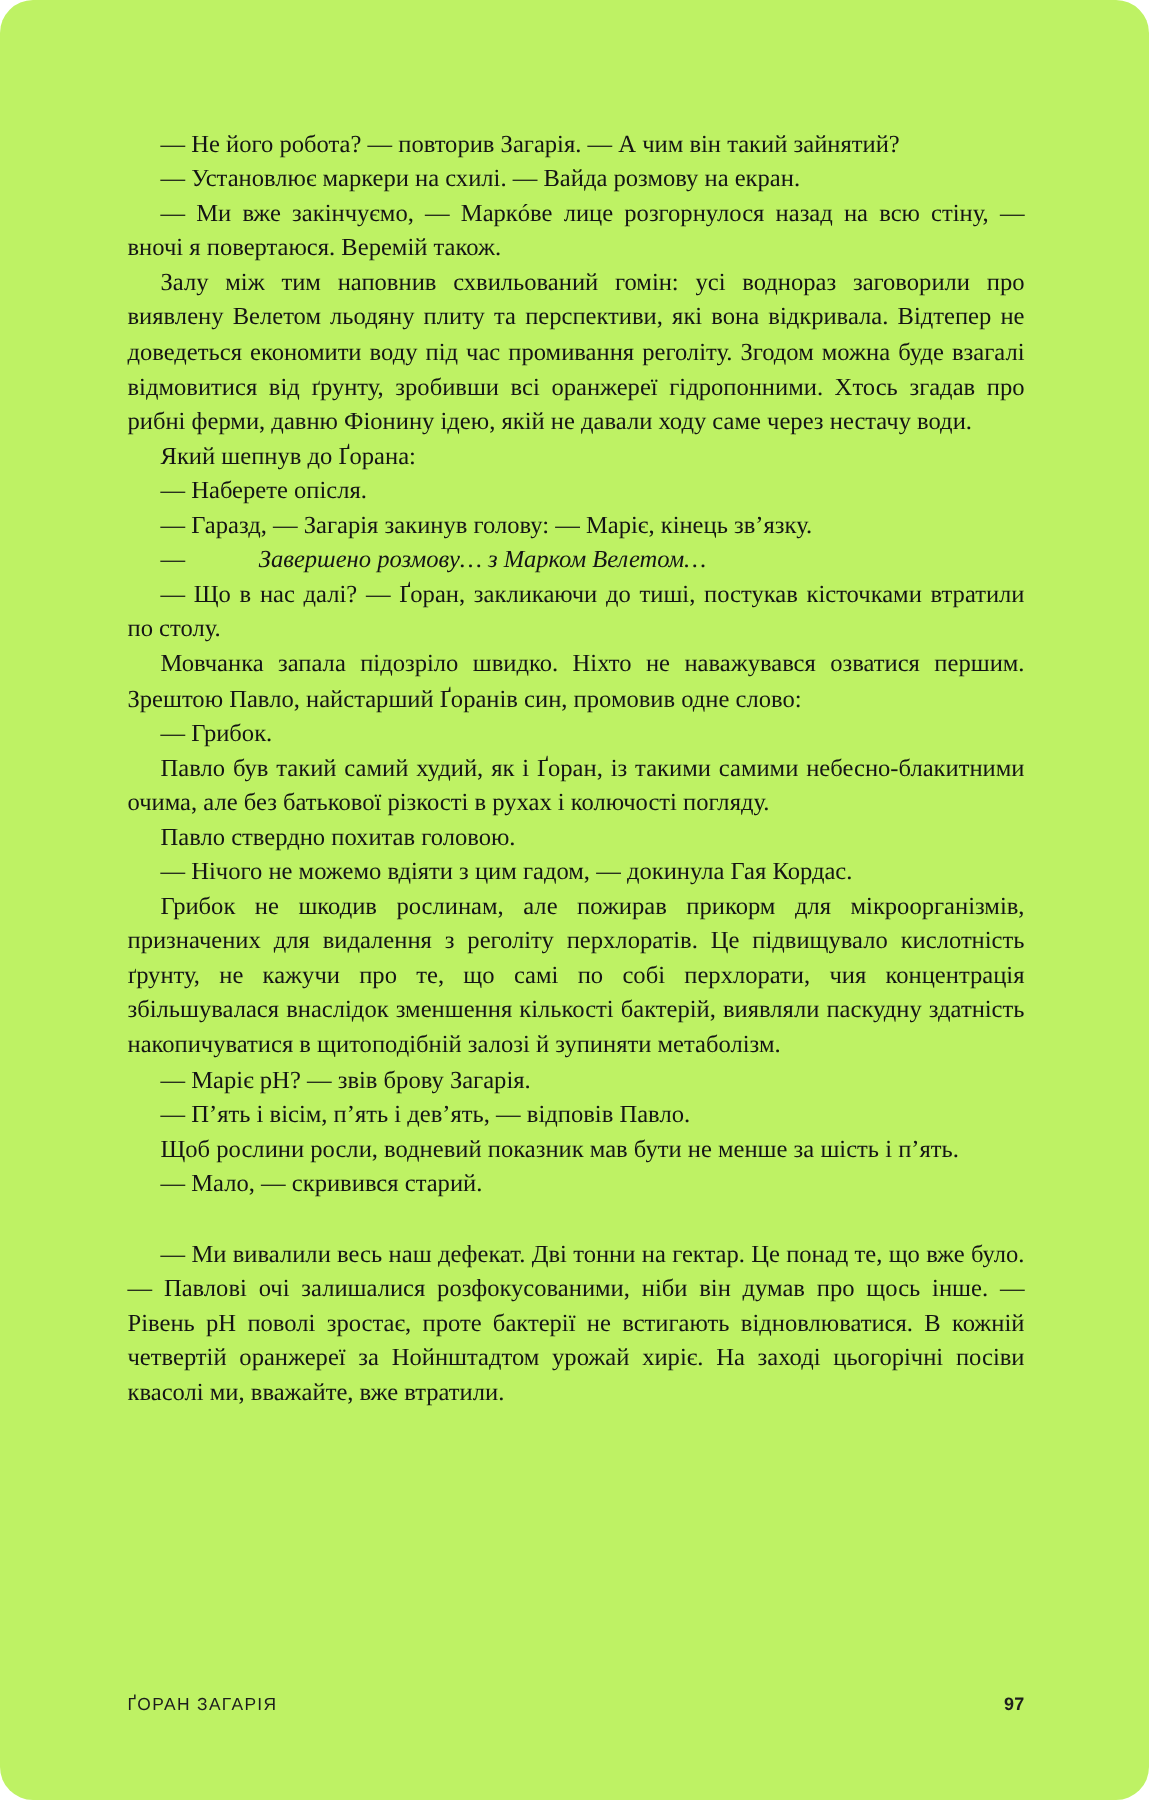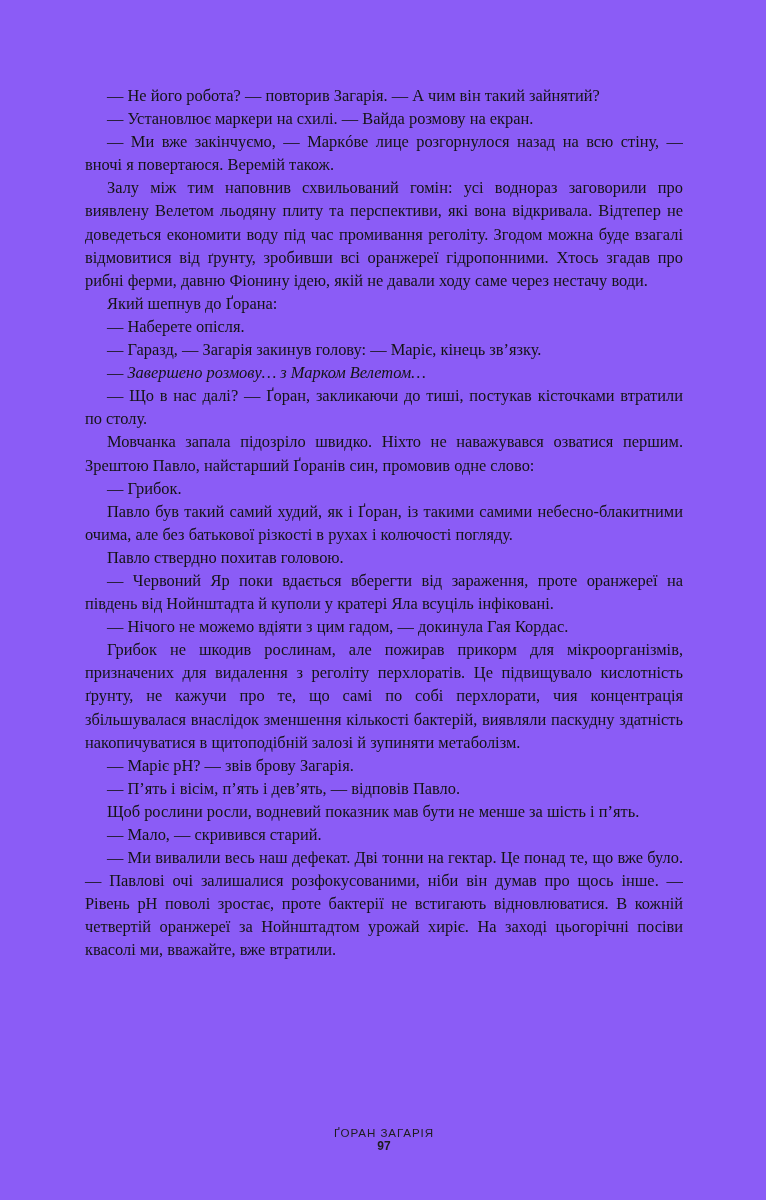--- a/index.html
+++ b/index.html
@@ -14,21 +14,22 @@
     position: relative;
     overflow: hidden;
     font-family: "Liberation Serif", "DejaVu Serif", serif;
     color: #1a1a1a;
     -webkit-font-smoothing: antialiased;
   }
 
   .page {
     position: absolute;
     inset: 0;
-    background: #8b5cf6;
+    background: #bef264;
+    border-radius: 22px;
   }
 
   
   .textblock {
     position: absolute;
     left: 85px;
     top: 84px;
     width: 598px;
     font-size: 16.4px;
     line-height: 23.1px;
@@ -43,39 +44,40 @@
     text-indent: 22px;
   }
 
   
   .textblock p.dlg {
     text-indent: 22px;
   }
 
   .textblock p .em {
     font-style: italic;
+    margin-left: 45px;
   }
 
   
   .textblock p:last-child {
     text-align: justify;
+    margin-top: 24px;
   }
 
   
   .footer {
     position: absolute;
     left: 85px;
     right: 83px;
     top: 1126px;
     height: 20px;
     display: flex;
     align-items: center;
     justify-content: space-between;
     font-family: "Liberation Sans", "DejaVu Sans", sans-serif;
-    flex-direction: column;
   }
   .footer-title {
     font-size: 11.6px;
     letter-spacing: 0.9px;
     color: #1d1d1d;
     text-transform: uppercase;
     font-weight: 400;
   }
   .footer-pageno {
     font-size: 12px;
@@ -99,21 +101,20 @@
     <p class="dlg">— Наберете опісля.</p>
     <p class="dlg">— Гаразд, — Загарія закинув голову: — Маріє, кінець зв’язку.</p>
 
     <p class="dlg"><span>— </span><span class="em">Завершено розмову… з Марком Велетом…</span></p>
 
     <p class="dlg">— Що в нас далі? — Ґоран, закликаючи до тиші, постукав кісточками втратили по столу.</p>
     <p>Мовчанка запала підозріло швидко. Ніхто не наважувався озватися першим. Зрештою Павло, найстарший Ґоранів син, промовив одне слово:</p>
     <p class="dlg">— Грибок.</p>
     <p>Павло був такий самий худий, як і Ґоран, із такими самими небесно-блакитними очима, але без батькової різкості в рухах і колючості погляду.</p>
     <p>Павло ствердно похитав головою.</p>
-    <p class="dlg">— Червоний Яр поки вдається вберегти від зараження, проте оранжереї на південь від Нойнштадта й куполи у кратері Яла всуціль інфіковані.</p>
     <p class="dlg">— Нічого не можемо вдіяти з цим гадом, — докинула Гая Кордас.</p>
     <p>Грибок не шкодив рослинам, але пожирав прикорм для мікроорганізмів, призначених для видалення з реголіту перхлоратів. Це підвищувало кислотність ґрунту, не кажучи про те, що самі по собі перхлорати, чия концентрація збільшувалася внаслідок зменшення кількості бактерій, виявляли паскудну здатність накопичуватися в щитоподібній залозі й зупиняти метаболізм.</p>
     <p class="dlg">— Маріє рН? — звів брову Загарія.</p>
     <p class="dlg">— П’ять і вісім, п’ять і дев’ять, — відповів Павло.</p>
     <p>Щоб рослини росли, водневий показник мав бути не менше за шість і п’ять.</p>
     <p class="dlg">— Мало, — скривився старий.</p>
     <p class="dlg">— Ми вивалили весь наш дефекат. Дві тонни на гектар. Це понад те, що вже було. — Павлові очі залишалися розфокусованими, ніби він думав про щось інше. — Рівень рН поволі зростає, проте бактерії не встигають відновлюватися. В кожній четвертій оранжереї за Нойнштадтом урожай хиріє. На заході цьогорічні посіви квасолі ми, вважайте, вже втратили.</p>
 
   </div>
 

